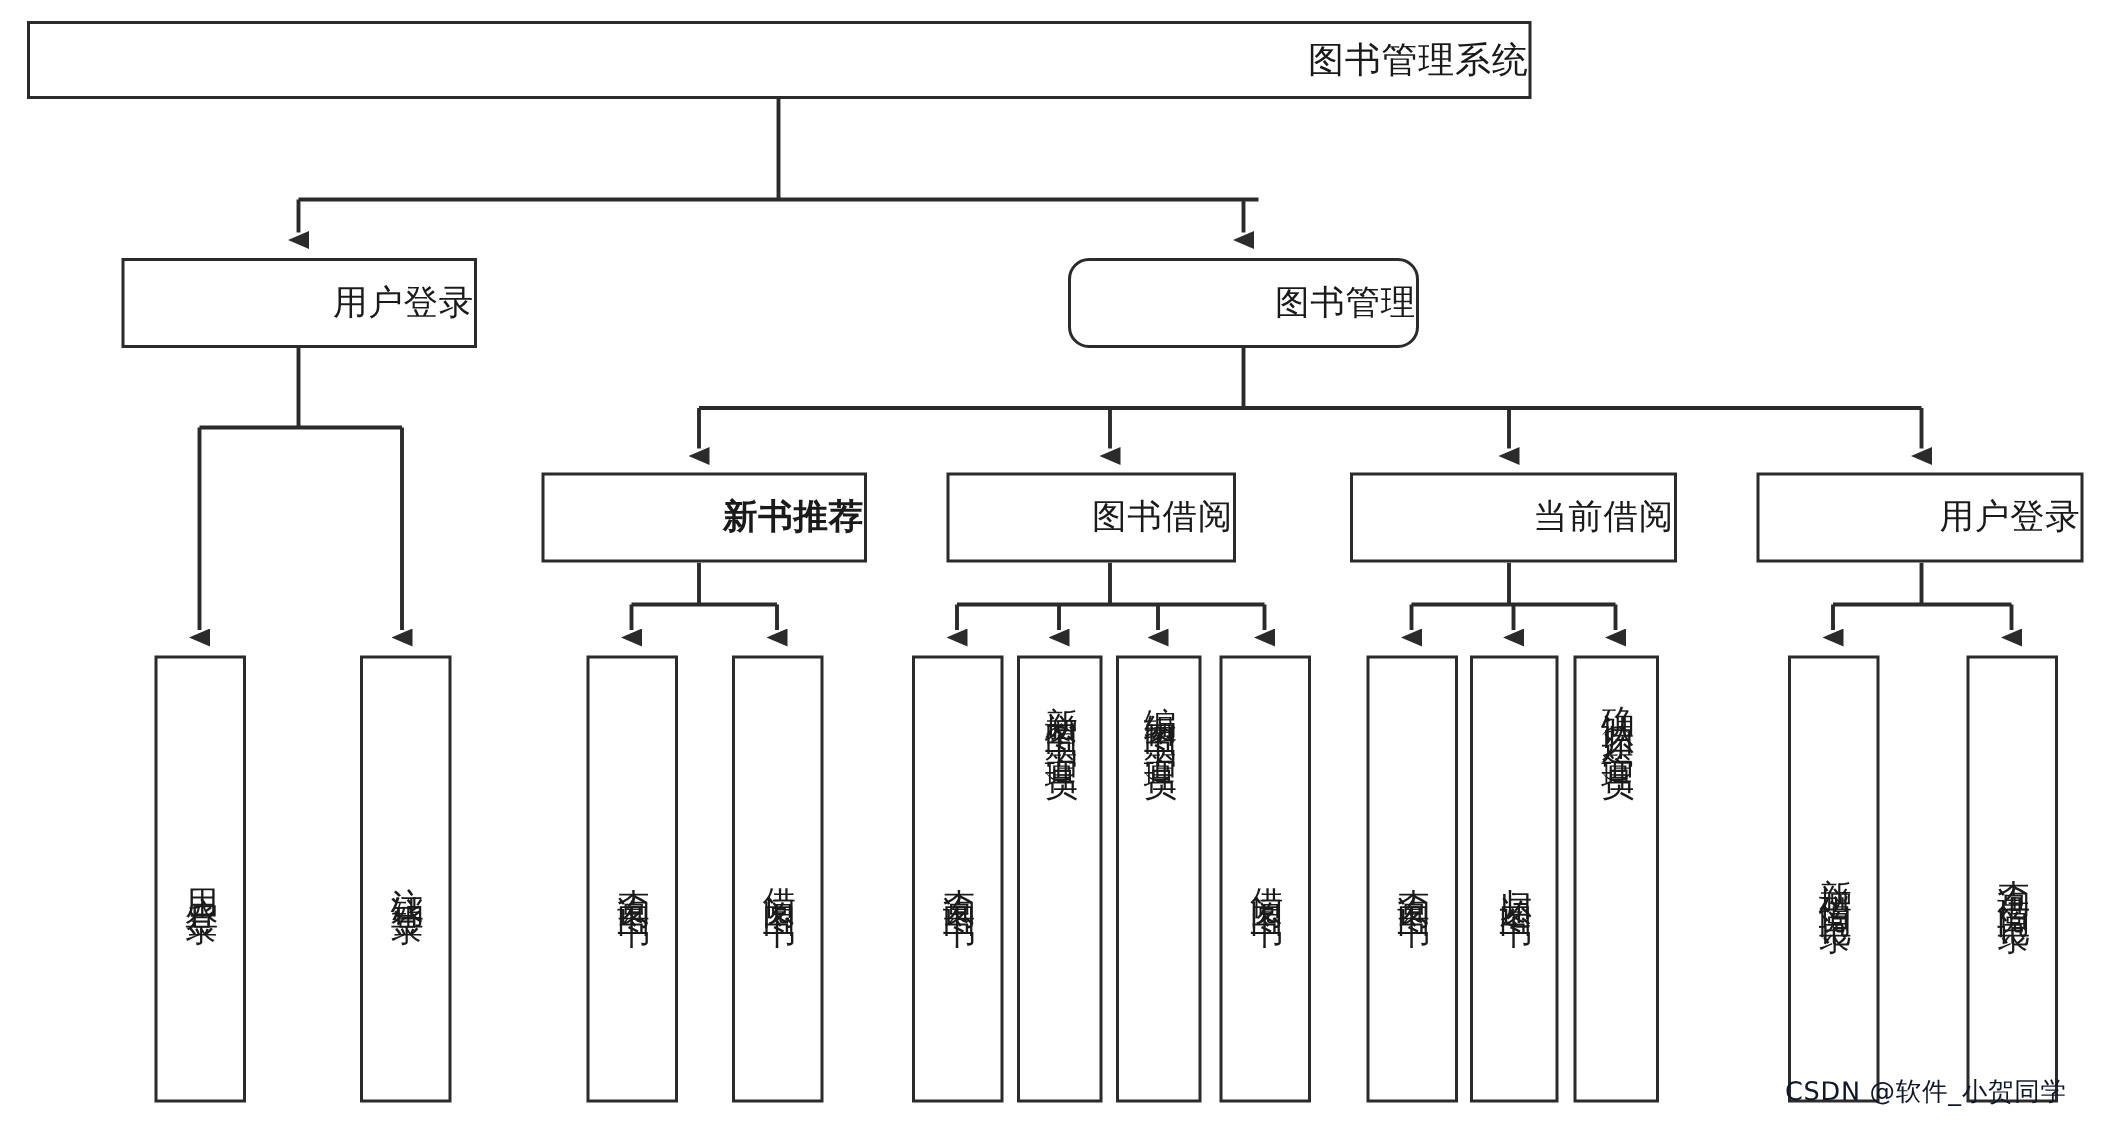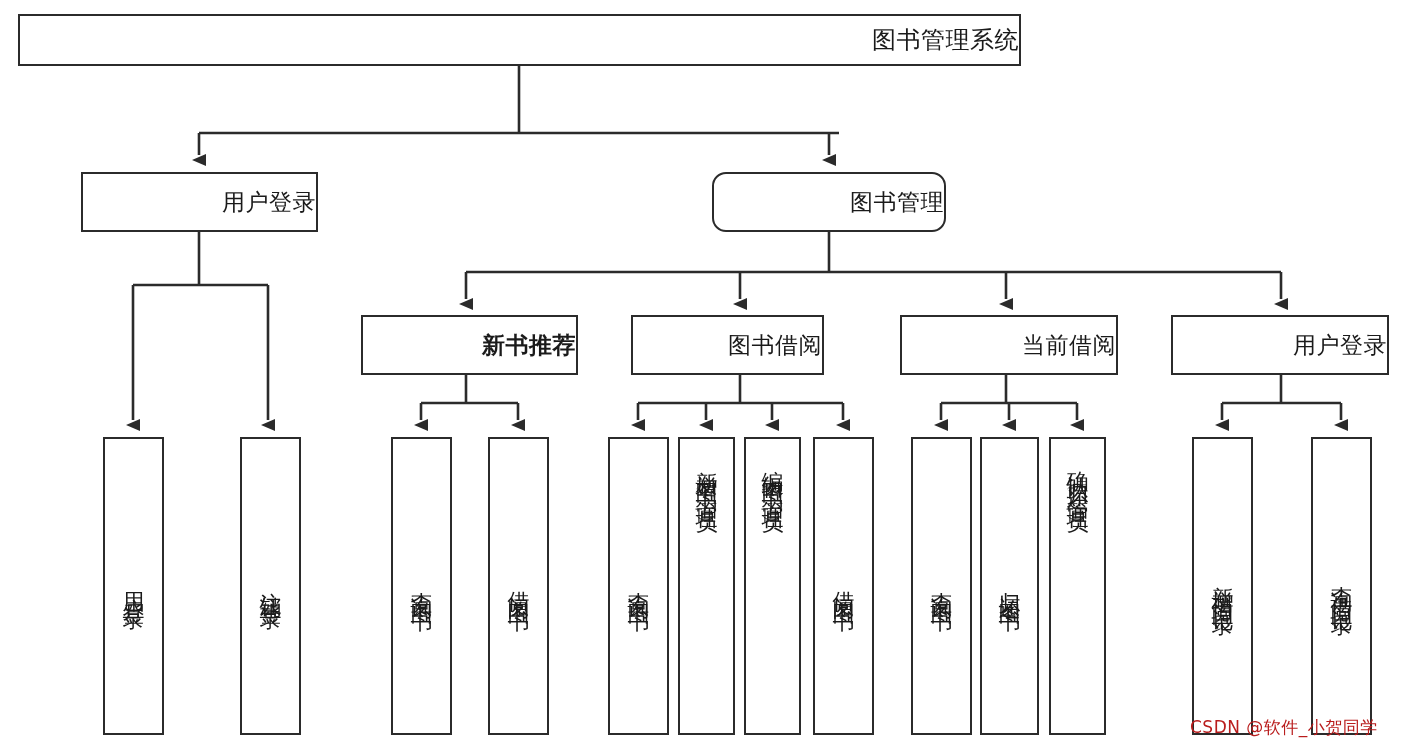--- a/index.html
+++ b/index.html
@@ -62,21 +62,21 @@
     writing-mode: vertical-rl;
     text-orientation: upright;
     font-size: 22px;
     line-height: 1.0;
     letter-spacing: 6px;
     white-space: nowrap;
   }
   .watermark {
     position: absolute;
     font-size: 17px;
-    color: #b91c1c;
+    color: #0f172a;
     white-space: nowrap;
     letter-spacing: 0.5px;
   }
 </style>
 </head>
 <body>
 
 <div id="canvas">
 
   <svg class="edges" viewBox="0 0 1405 747" xmlns="http://www.w3.org/2000/svg">

